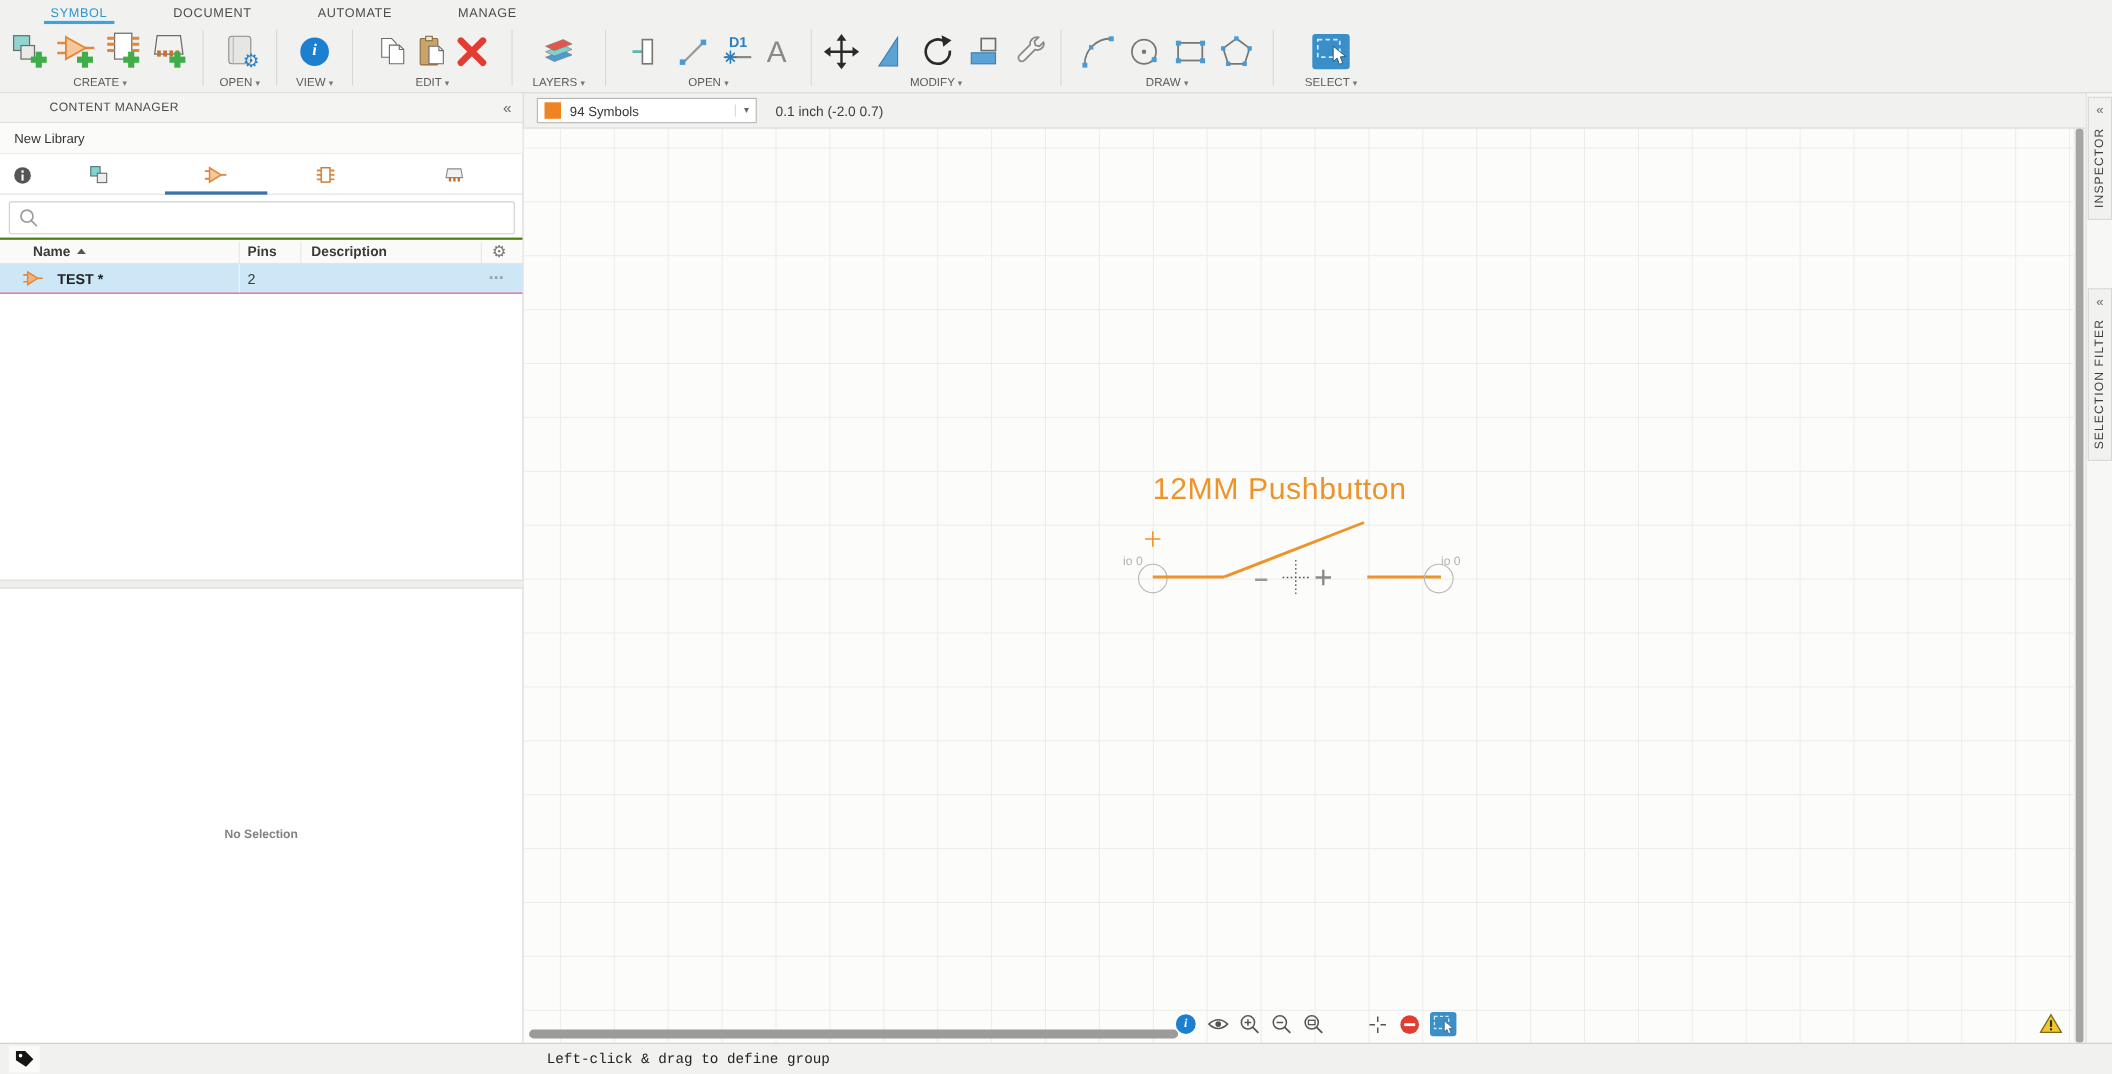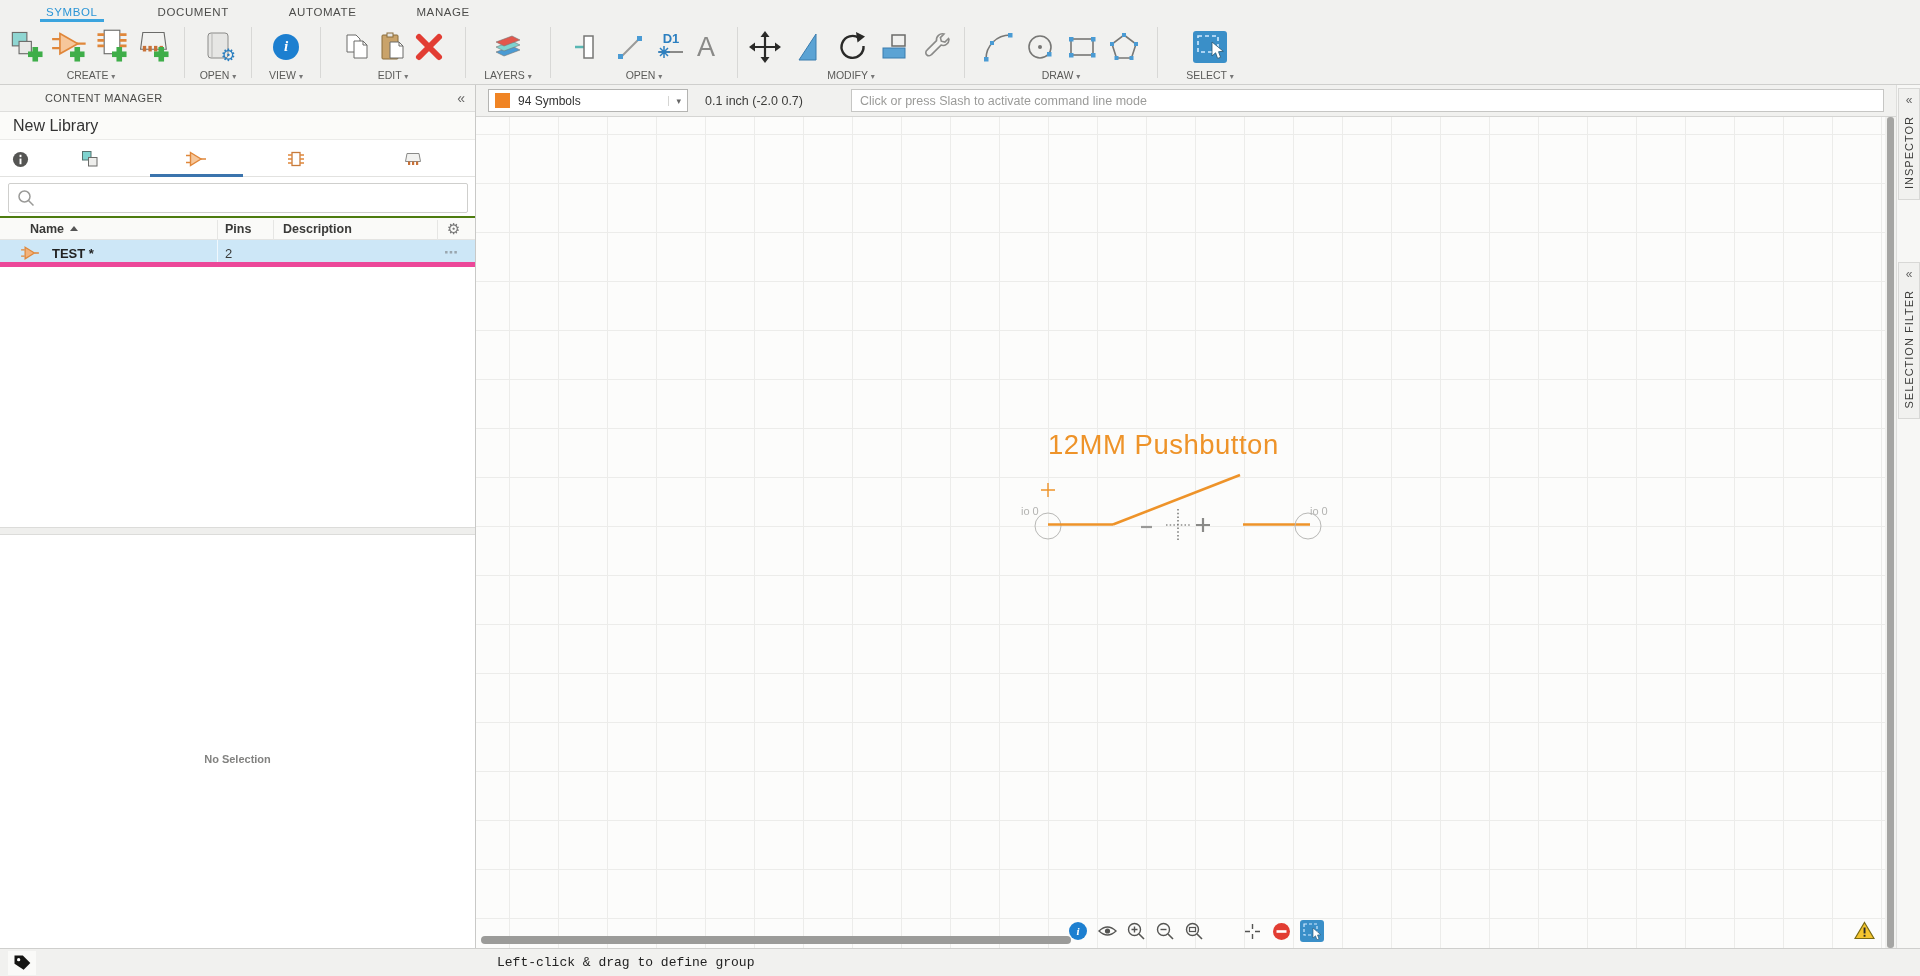--- a/index.html
+++ b/index.html
@@ -47,37 +47,37 @@
   #cmdline::placeholder { color:#9b9b99; opacity:1; }
 
   
   #cm { position:absolute; left:0; top:85px; width:476px; height:863px;
     background:#fff; border-right:1px solid #c9c9c7; }
   #cm-header { position:absolute; left:0; top:0; width:100%; height:27px; background:#f4f4f2;
     border-bottom:1px solid #dededc; display:flex; align-items:center; padding:0 10px 0 14px; }
   #cm-header .t { font-size:11px; color:#4a4a48; letter-spacing:.4px; flex:1;margin-left:31px; }
   .collapse { color:#666; font-size:14px; line-height:12px; }
   #cm-lib { position:absolute; left:0; top:27px; width:100%; height:28px; background:#fbfbf9;
-    display:flex; align-items:center; padding-left:13px; font-size:16px; color:#333;
+    display:flex; align-items:center; padding-left:13px; font-size:12px; color:#333;
     border-bottom:1px solid #ebebe9; }
   #cm-tabs { position:absolute; left:0; top:55px; width:100%; height:37px; border-bottom:1px solid #e2e2e0; }
   .cmtab { position:absolute; top:6px; width:36px; height:26px; margin-left:-18px;
     display:flex; align-items:center; justify-content:center; }
   #cm-tab-underline { position:absolute; left:150px; top:34px; width:93px; height:3px; background:#3b74ad; }
   #cm-search { position:absolute; left:8px; top:98px; width:460px; height:30px;
     background:#fff; border:1px solid #cfcfcd; border-radius:2px; display:flex; align-items:center; padding-left:8px; }
   #cm-search input { border:none; outline:none; flex:1; height:100%; font-size:13px; background:transparent; }
   #cm-thead { position:absolute; left:0; top:131px; width:100%; height:24px; background:#fafaf8;
     border-top:2px solid #4d7c0f; border-bottom:1px solid #e4e4e2; font-size:12.5px; font-weight:bold; color:#3a3a38; }
   .th { position:absolute; top:4px; }
   .coldiv { position:absolute; top:2px; width:1px; height:20px; background:#e6e6e4; }
   .sort-caret { display:inline-block; width:0; height:0; border-left:4px solid transparent;
     border-right:4px solid transparent; border-bottom:5px solid #555; margin-left:6px; vertical-align:2px; }
   #cm-row { position:absolute; left:0; top:155px; width:100%; height:27px; background:#cde7f7;
-    font-size:13px; color:#222; border-bottom:5px solid #ec4899; }
+    font-size:13px; color:#222; border-bottom:1px solid #ec4899; }
   #cm-row .rowdiv { position:absolute; left:217px; top:0; width:1px; height:100%; background:rgba(255,255,255,.7); }
   #cm-divider { position:absolute; left:0; top:442px; width:100%; height:8px; background:#efefed;
     border-top:1px solid #dcdcda; border-bottom:1px solid #dcdcda; }
   #no-selection { position:absolute; left:0; top:668px; width:100%; text-align:center;
     font-size:11px; font-weight:bold; color:#828280; }
   .gear { color:#777; font-size:15px; }
   .ellipsis { color:#9aa6ae; font-size:14px; font-weight:bold; letter-spacing:1px; }
 
   
   #canvas { position:absolute; left:476px; top:117px; width:1409px; height:831px;
@@ -389,21 +389,20 @@
   </div>
 </div>
 
 <div id="subbar">
   <div id="layer-select">
     <span id="layer-swatch" style="background: rgb(240, 132, 36);"></span>
     <span class="lname">94 Symbols</span>
     <span class="caret">▾</span>
   </div>
   <div id="coords">0.1 inch (-2.0 0.7)</div>
-  <input id="cmdline" type="text" placeholder="Click or press Slash to activate command line mode" style="">
 </div>
 
 <div id="cm">
   <div id="cm-header">
     <span class="t">CONTENT MANAGER</span>
     <span class="collapse">«</span>
   </div>
   <div id="cm-lib">New Library</div>
 
   <div id="cm-tabs">

